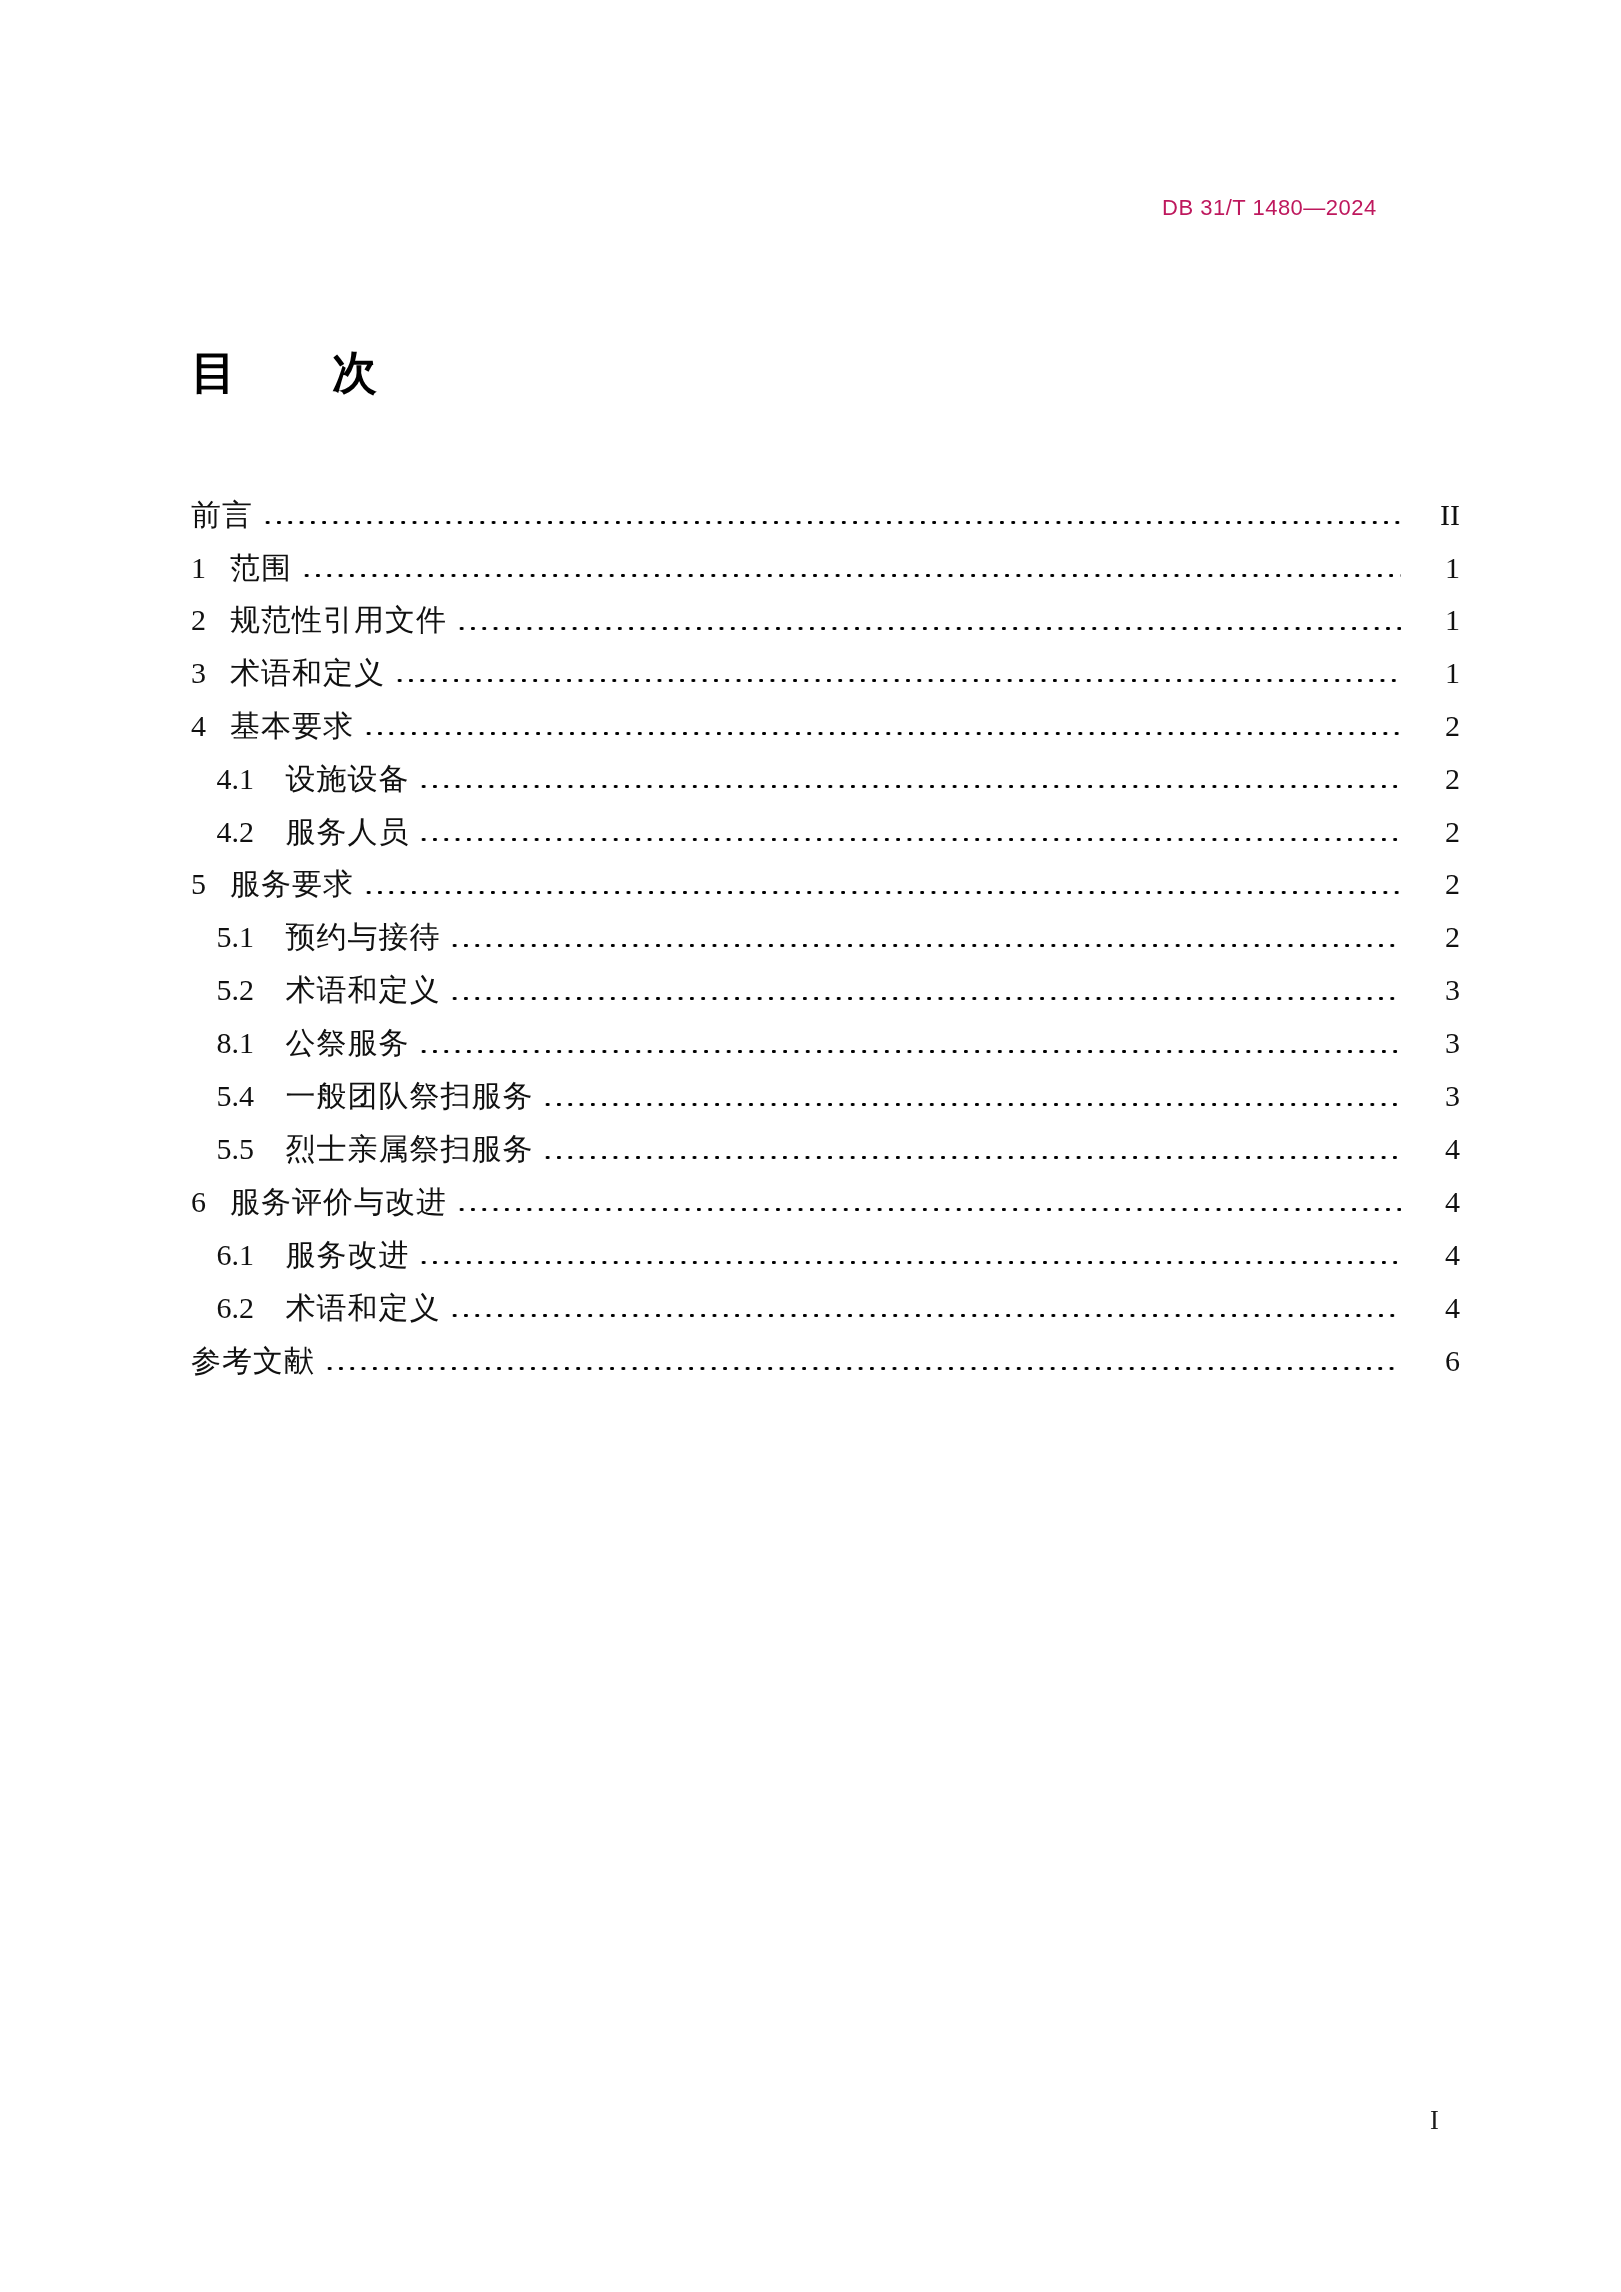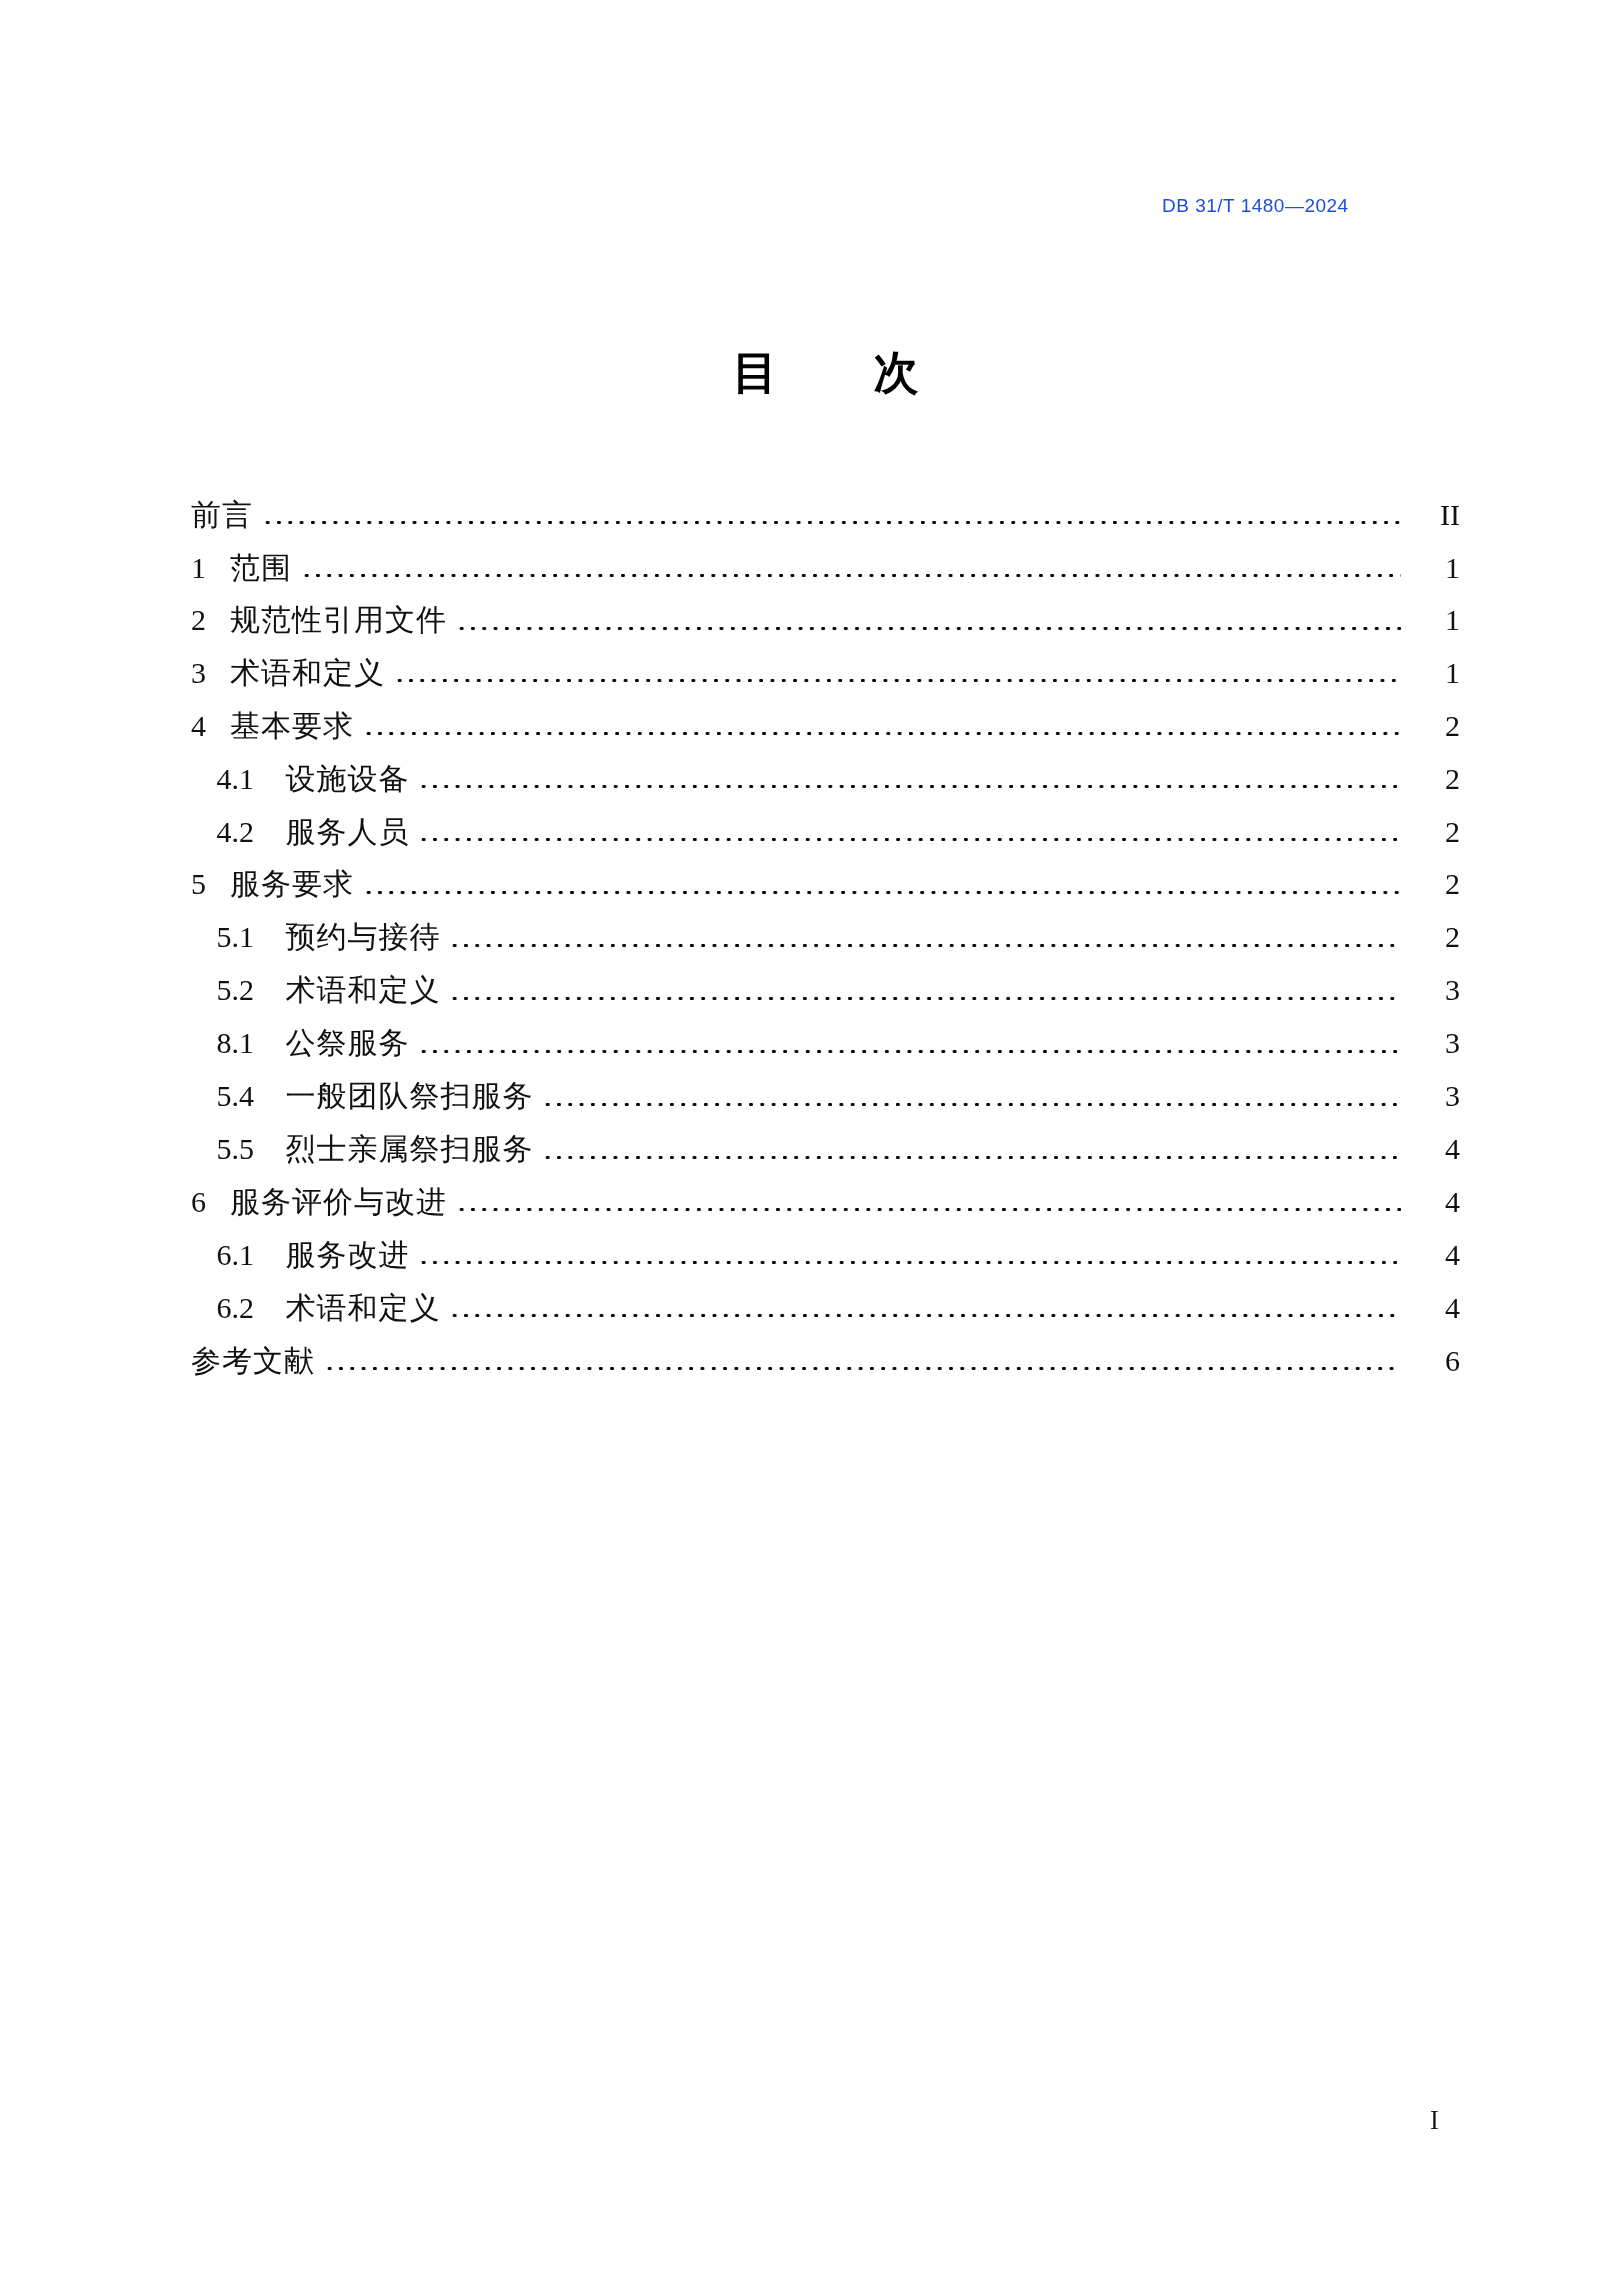--- a/index.html
+++ b/index.html
@@ -10,33 +10,33 @@
     font-family: "Liberation Serif", serif;
     color: #111111;
     overflow: hidden;
   }
 
   
   .doc-header {
     position: absolute;
     left: 1162px; top: 195px;
     font-family: "Liberation Sans", sans-serif;
-    font-size: 19px;
+    font-size: 22px;
     font-weight: 500;
     letter-spacing: 0.5px;
-    color: #1d4ed8;
+    color: #be185d;
     white-space: nowrap;
   }
 
   
   .title-wrap {
     position: absolute;
     left: 191px; top: 343px;
     width: 1269px;
-    text-align: center;
+    text-align: left;
   }
   .title-wrap .title-char {
     display: inline-block;
     font-size: 45px;
     font-weight: bold;
     color: #000;
     font-family: "Liberation Serif", serif;
   }
   .title-wrap .title-char.first { margin-right: 96px; }
 

